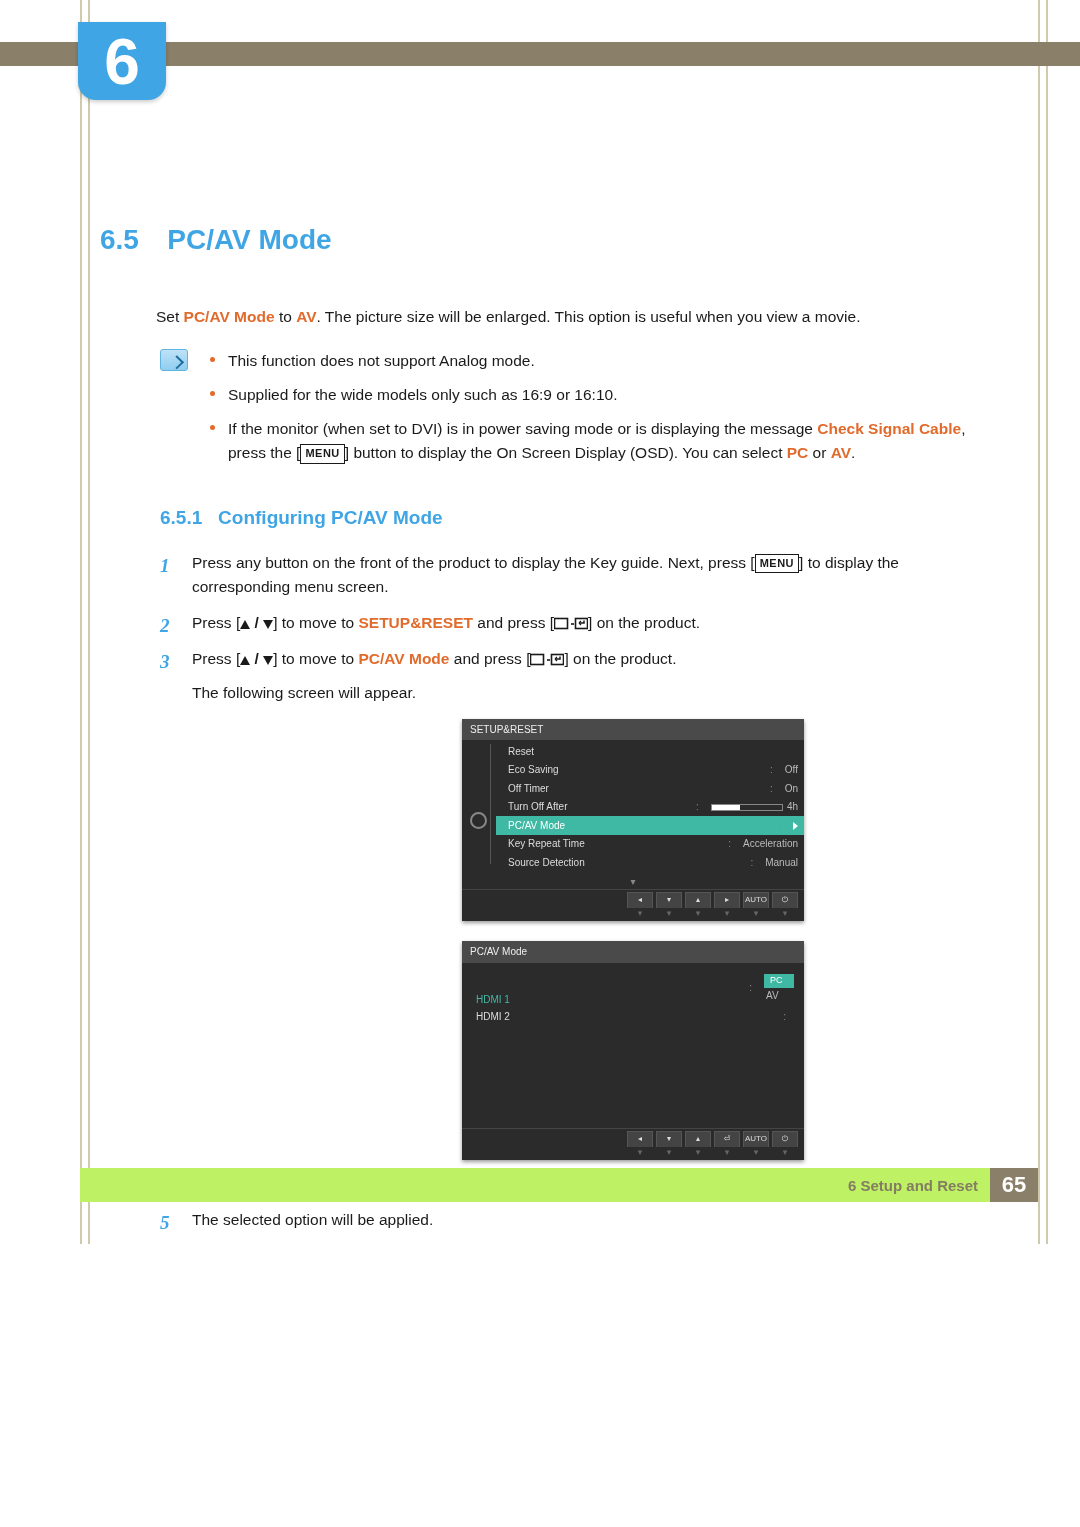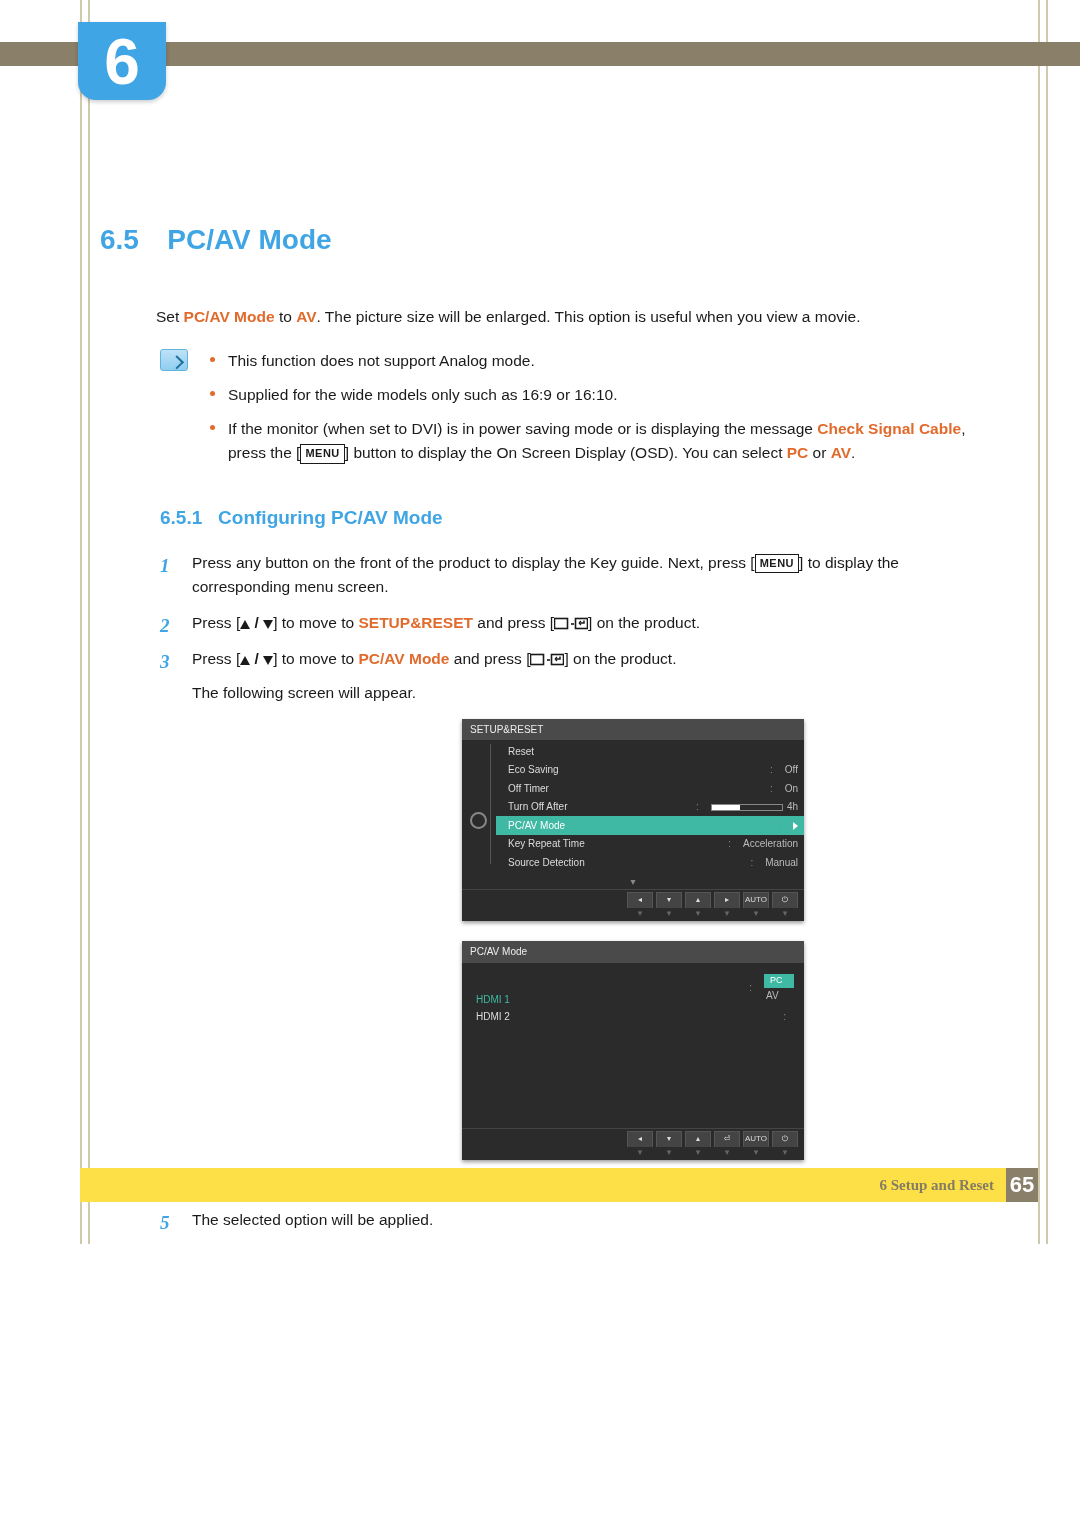--- a/index.html
+++ b/index.html
@@ -163,23 +163,23 @@
   .empty-body { height: 102px; }
 
   
   .footer {
     position: absolute;
     left: 80px; right: 42px;
     bottom: 42px;
     height: 34px;
     display: flex; align-items: stretch;
   }
-  .foot-bar { flex: 1; background: #fde047; display: flex; align-items: center; justify-content: flex-end; padding-right: 12px; font-family: Liberation Serif, serif; }
+  .foot-bar { flex: 1; background: #bef264; display: flex; align-items: center; justify-content: flex-end; padding-right: 12px; }
   .foot-text { color: #847c63; font-size: 15px; font-weight: bold; }
-  .foot-num { width: 32px; background: #8a7f68; color: #fff; font-size: 22px; font-weight: bold; display: flex; align-items: center; justify-content: center; }
+  .foot-num { width: 48px; background: #8a7f68; color: #fff; font-size: 22px; font-weight: bold; display: flex; align-items: center; justify-content: center; }
 </style>
 </head>
 <body>
 
 <div class="vline" style="left:80px"></div>
 <div class="vline" style="left:88px"></div>
 <div class="vline" style="left:1038px"></div>
 <div class="vline" style="left:1046px"></div>
 
 <div class="header-band">

